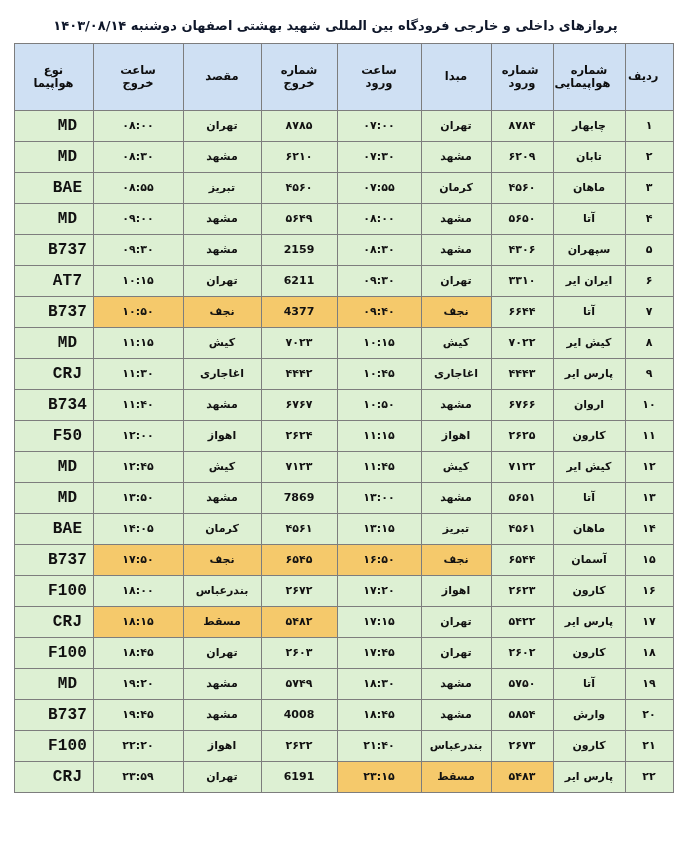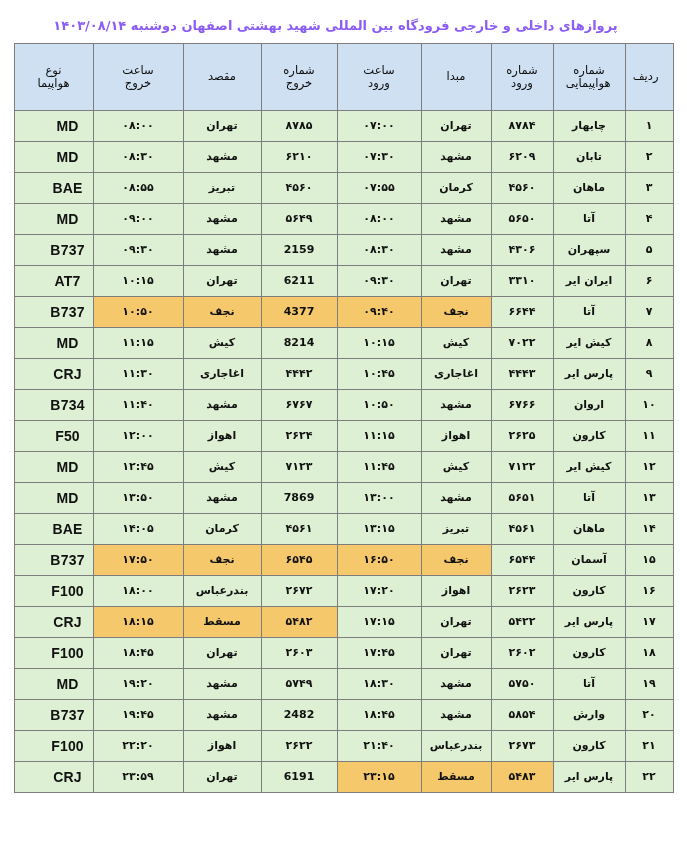--- a/index.html
+++ b/index.html
@@ -19,21 +19,21 @@
     height: 845px;
     box-sizing: border-box;
     padding: 12px 14px 8px 14px;
     display: flex;
     flex-direction: column;
     align-items: center;
   }
   .title {
     font-size: 13px;
     font-weight: bold;
-    color: #8b5cf6;
+    color: #0f172a;
     text-align: left;
     margin: 6px 16px 10px 0;
     letter-spacing: 0;
     direction: rtl;
   }
   table.flights {
     border-collapse: collapse;
     width: 659px;
     table-layout: fixed;
     direction: rtl;
@@ -43,34 +43,34 @@
     border: 1px solid #7d7d7d;
     text-align: center;
     vertical-align: middle;
     font-size: 11px;
     padding: 0;
     height: 30px;
     line-height: 1.15;
   }
   table.flights thead th {
     background: #cfe0f3;
-    font-weight: normal;
+    font-weight: bold;
     font-size: 11.5px;
     height: 62px;
     color: #0d0d0d;
     padding: 2px 14px;
   }
   table.flights tbody td {
     background: #ddf0d3;
     color: #111111;
     font-weight: bold;
   }
   table.flights tbody td.lat {
-    font-family: Liberation Sans, sans-serif;
-    font-size: 14px;
+    font-family: Liberation Mono, monospace;
+    font-size: 16px;
     letter-spacing: 0.2px;
     padding-left: 28px;
   }
   table.flights tbody tr.hl td.hlcell {
     background: #f5c96b;
   }
   
   col.c-row      { width: 48px; }
   col.c-airline  { width: 72px; }
   col.c-arrno    { width: 62px; }
@@ -189,21 +189,21 @@
           <td class="hlcell">نجف</td>
           <td class="hlcell">۱۰:۵۰</td>
           <td class="lat">B737</td>
         </tr>
         <tr>
           <td>۸</td>
           <td>کیش ایر</td>
           <td>۷۰۲۲</td>
           <td>کیش</td>
           <td>۱۰:۱۵</td>
-          <td>8214</td>
+          <td>۷۰۲۳</td>
           <td>کیش</td>
           <td>۱۱:۱۵</td>
           <td class="lat">MD</td>
         </tr>
         <tr>
           <td>۹</td>
           <td>پارس ایر</td>
           <td>۴۴۴۳</td>
           <td>اغاجاری</td>
           <td>۱۰:۴۵</td>
@@ -321,21 +321,21 @@
           <td>مشهد</td>
           <td>۱۹:۲۰</td>
           <td class="lat">MD</td>
         </tr>
         <tr>
           <td>۲۰</td>
           <td>وارش</td>
           <td>۵۸۵۴</td>
           <td>مشهد</td>
           <td>۱۸:۴۵</td>
-          <td>2482</td>
+          <td>4008</td>
           <td>مشهد</td>
           <td>۱۹:۴۵</td>
           <td class="lat">B737</td>
         </tr>
         <tr>
           <td>۲۱</td>
           <td>کارون</td>
           <td>۲۶۷۳</td>
           <td>بندرعباس</td>
           <td>۲۱:۴۰</td>

